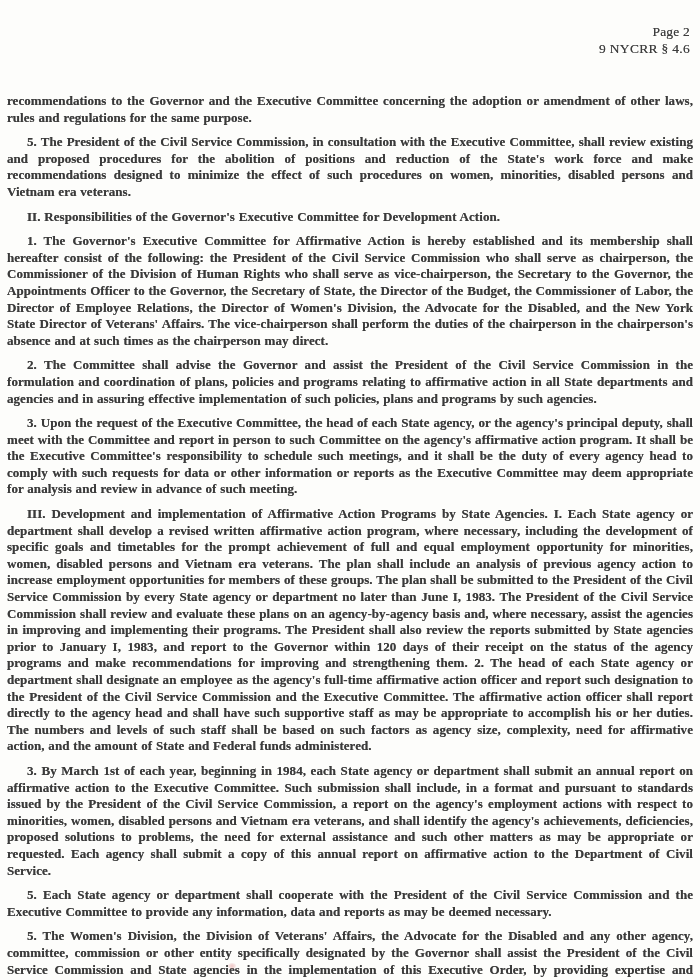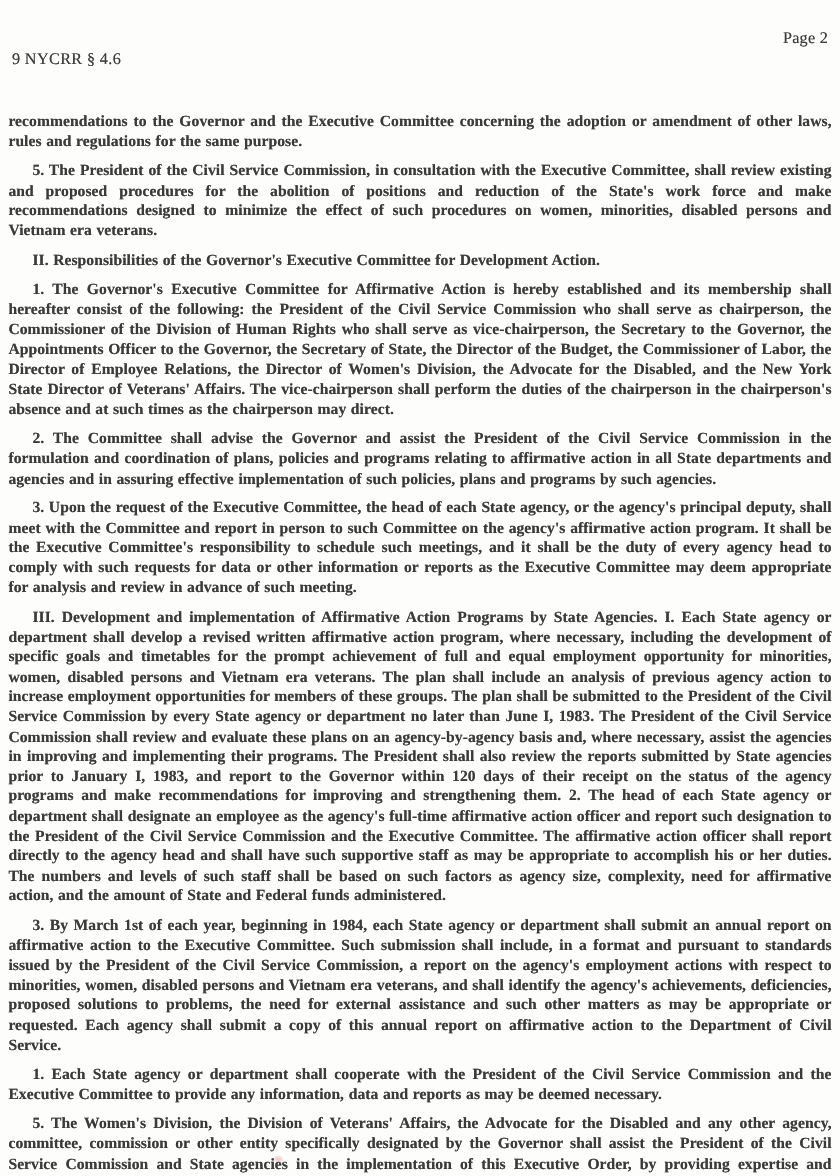--- a/index.html
+++ b/index.html
@@ -28,21 +28,21 @@
     display: block;
     text-align: right;
     font-size: 13.5px;
     line-height: 15px;
     color: #3e3e3e;
     letter-spacing: 0.2px;
     text-shadow: 0 0 0.5px rgba(62,62,62,0.75);
   }
   .doc-title {
     display: block;
-    text-align: left;
+    text-align: right;
     font-size: 13.5px;
     line-height: 16px;
     margin-top: 2px;
     color: #3e3e3e;
     letter-spacing: 0.3px;
     text-shadow: 0 0 0.5px rgba(62,62,62,0.75);
   }
   .content {
     margin-top: 36px;
     padding: 0 7px;
@@ -85,20 +85,20 @@
 
   <div class="content">
     <p class="continuation">recommendations to the Governor and the Executive Committee concerning the adoption or amendment of other laws, rules and regulations for the same purpose.</p>
     <p>5. The President of the Civil Service Commission, in consultation with the Executive Committee, shall review existing and proposed procedures for the abolition of positions and reduction of the State's work force and make recommendations designed to minimize the effect of such procedures on women, minorities, disabled persons and Vietnam era veterans.</p>
     <p>II. Responsibilities of the Governor's Executive Committee for Development Action.</p>
     <p>1. The Governor's Executive Committee for Affirmative Action is hereby established and its membership shall hereafter consist of the following:  the President of the Civil Service Commission who shall serve as chairperson, the Commissioner of the Division of Human Rights who shall serve as vice-chairperson, the Secretary to the Governor, the Appointments Officer to the Governor, the Secretary of State, the Director of the Budget, the Commissioner of Labor, the Director of Employee Relations, the Director of Women's Division, the Advocate for the Disabled, and the New York State Director of Veterans' Affairs. The vice-chairperson shall perform the duties of the chairperson in the chairperson's absence and at such times as the chairperson may direct.</p>
     <p>2. The Committee shall advise the Governor and assist the President of the Civil Service Commission in the formulation and coordination of plans, policies and programs relating to affirmative action in all State departments and agencies and in assuring effective implementation of such policies, plans and programs by such agencies.</p>
     <p>3. Upon the request of the Executive Committee, the head of each State agency, or the agency's principal deputy, shall meet with the Committee and report in person to such Committee on the agency's affirmative action program. It shall be the Executive Committee's responsibility to schedule such meetings, and it shall be the duty of every agency head to comply with such requests for data or other information or reports as the Executive Committee may deem appropriate for analysis and review in advance of such meeting.</p>
     <p>III. Development and implementation of Affirmative Action Programs by State Agencies. I. Each State agency or department shall develop a revised written affirmative action program, where necessary, including the development of specific goals and timetables for the prompt achievement of full and equal employment opportunity for minorities, women, disabled persons and Vietnam era veterans. The plan shall include an analysis of previous agency action to increase employment opportunities for members of these groups. The plan shall be submitted to the President of the Civil Service Commission by every State agency or department no later than June I, 1983. The President of the Civil Service Commission shall review and evaluate these plans on an agency-by-agency basis and, where necessary, assist the agencies in improving and implementing their programs. The President shall also review the reports submitted by State agencies prior to January I, 1983, and report to the Governor within 120 days of their receipt on the status of the agency programs and make recommendations for improving and strengthening them. 2. The head of each State agency or department shall designate an employee as the agency's full-time affirmative action officer and report such designation to the President of the Civil Service Commission and the Executive Committee. The affirmative action officer shall report directly to the agency head and shall have such supportive staff as may be appropriate to accomplish his or her duties. The numbers and levels of such staff shall be based on such factors as agency size, complexity, need for affirmative action, and the amount of State and Federal funds administered.</p>
     <p>3. By March 1st of each year, beginning in 1984, each State agency or department shall submit an annual report on affirmative action to the Executive Committee. Such submission shall include, in a format and pursuant to standards issued by the President of the Civil Service Commission, a report on the agency's employment actions with respect to minorities, women, disabled persons and Vietnam era veterans, and shall identify the agency's achievements, deficiencies, proposed solutions to problems, the need for external assistance and such other matters as may be appropriate or requested. Each agency shall submit a copy of this annual report on affirmative action to the Department of Civil Service.</p>
-    <p>1. Each State agency or department shall cooperate with the President of the Civil Service Commission and the Executive Committee to provide any information, data and reports as may be deemed necessary.</p>
+    <p>5. Each State agency or department shall cooperate with the President of the Civil Service Commission and the Executive Committee to provide any information, data and reports as may be deemed necessary.</p>
     <p>5. The Women's Division, the Division of Veterans' Affairs, the Advocate for the Disabled and any other agency, committee, commission or other entity specifically designated by the Governor shall assist the President of the Civil Service Commission and State agencies in the implementation of this Executive Order, by providing expertise and guidance in their areas of special sensitivity and concern.</p>
     <p>IV. The Affirmative Action Advisory Division.</p>
   </div>
 
   <div class="scan-artifact"></div>
 
 </div>
 
 </body></html>

